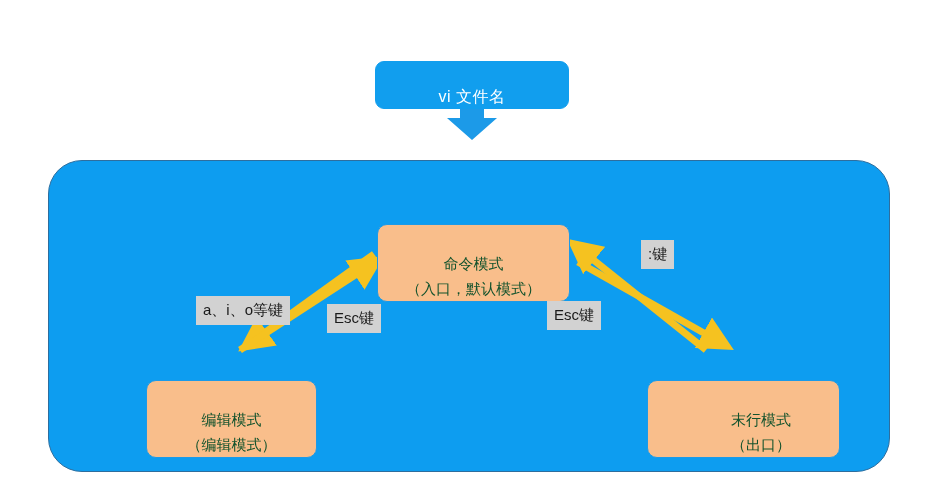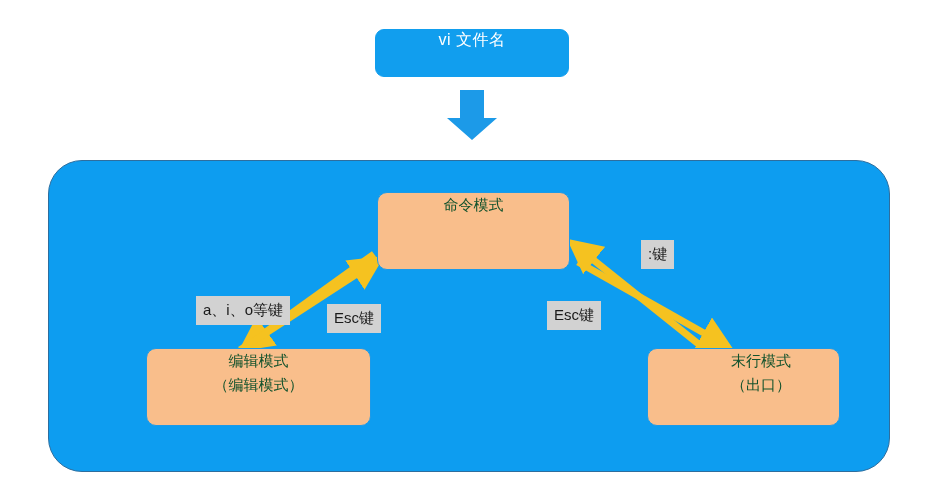--- a/index.html
+++ b/index.html
@@ -16,23 +16,24 @@
     height: 500px;
     background: #ffffff;
     overflow: hidden;
   }
   .node {
     position: absolute;
     box-sizing: border-box;
     display: flex;
     flex-direction: column;
     align-items: center;
-    justify-content: flex-start;
+    justify-content: flex-end;
     text-align: center;
     z-index: 5;
+    margin-top: 32px;
   }
   
   #entry-box {
     left: 375px;
     top: 29px;
     width: 194px;
     height: 48px;
     background: #119EEE;
     border: 1px solid #119EEE;
     border-radius: 9px;
@@ -64,21 +65,21 @@
   }
   #command-mode {
     left: 377px;
     top: 192px;
     width: 193px;
     height: 78px;
   }
   #edit-mode {
     left: 146px;
     top: 348px;
-    width: 225px;
+    width: 171px;
     height: 78px;
   }
   #lastline-mode {
     left: 647px;
     top: 348px;
     width: 193px;
     height: 78px;
     padding-left: 35px;
   }
   .mode-box .line {
@@ -157,20 +158,21 @@
 
     <line x1="240" y1="350" x2="369" y2="266" stroke="#F5C220" stroke-width="7" marker-end="url(#ah)"></line>
 
     <line x1="578" y1="262" x2="718" y2="341" stroke="#F5C220" stroke-width="7" marker-end="url(#ah)"></line>
 
     <line x1="706" y1="350" x2="581" y2="250" stroke="#F5C220" stroke-width="7" marker-end="url(#ah)"></line>
   </svg>
 
   <div class="node mode-box" id="command-mode">
     <span class="line">命令模式</span>
+    <span class="line">（入口，默认模式）</span>
   </div>
 
   <div class="node mode-box" id="edit-mode">
     <span class="line">编辑模式</span>
     <span class="line">（编辑模式）</span>
   </div>
 
   <div class="node mode-box" id="lastline-mode">
     <span class="line">末行模式</span>
     <span class="line">（出口）</span>

